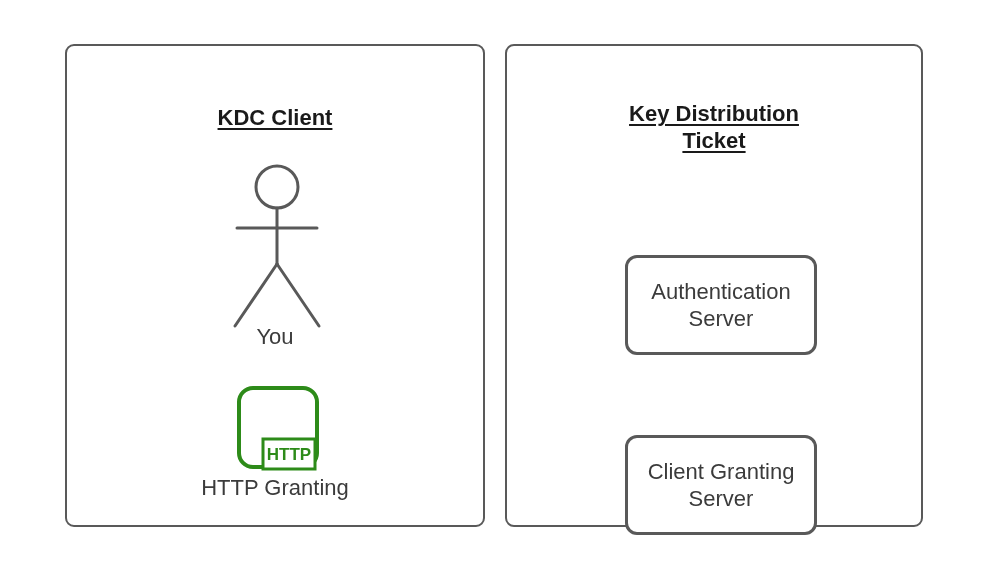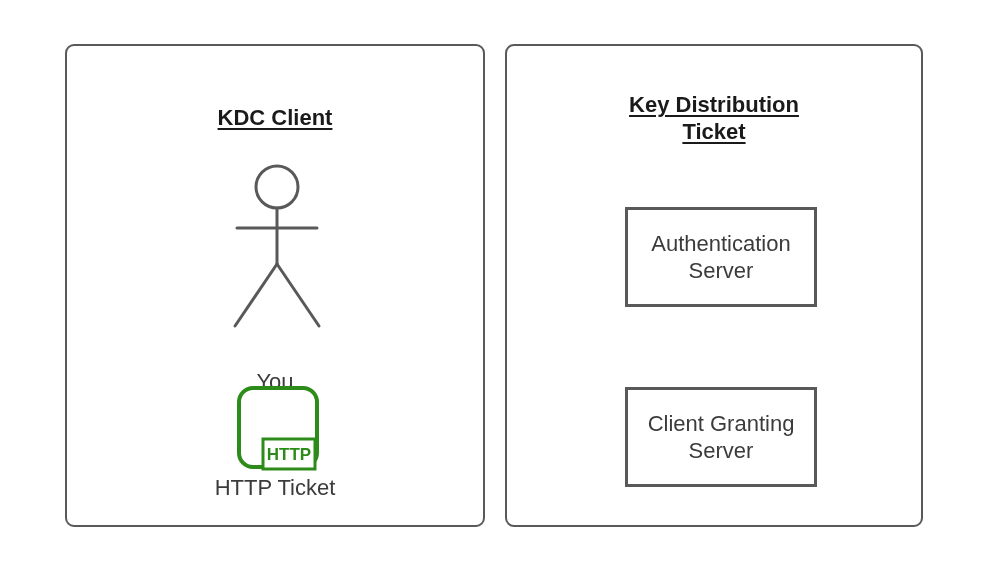--- a/index.html
+++ b/index.html
@@ -35,31 +35,31 @@
     text-align: center;
     font-size: 22px;
     font-weight: bold;
     color: var(--title-color);
     text-decoration: underline;
     text-decoration-thickness: 2px;
     text-underline-offset: 3px;
     line-height: 27px;
   }
   #client-title { top: 58px; }
-  #kdc-title    { top: 45px; }
+  #kdc-title    { top: 54px; }
 
   .shape-label {
     position: absolute;
     left: 0; right: 0;
     text-align: center;
     font-size: 22px;
     color: var(--label-color);
     line-height: 24px;
   }
-  #actor-label   { top: 279px; margin-top: 45px; }
+  #actor-label   { top: 279px; }
   #service-label { top: 430px; }
 
   .figure-svg {
     position: absolute;
     left: 165px; top: 116px;
     width: 90px; height: 170px;
   }
   .figure-svg .stroke {
     stroke: var(--stroke-gray);
     stroke-width: 3;
@@ -90,29 +90,30 @@
     text-anchor: middle;
   }
 
   .server-box {
     position: absolute;
     left: 118px;
     width: 192px;
     height: 100px;
     background: #ffffff;
     border: 3px solid var(--stroke-gray);
-    border-radius: 0;
+    border-radius: 12px;
     display: flex;
     flex-direction: column;
     align-items: center;
     justify-content: center;
     font-size: 22px;
     line-height: 27px;
     color: var(--label-color);
     text-align: center;
+    margin-top: 48px;
   }
   #auth-box { top: 161px; }
   #tgs-box  { top: 341px; }
 </style>
 </head>
 <body>
 
 <div id="canvas">
 
   <div class="panel" id="client-panel">
@@ -127,21 +128,21 @@
     </svg>
 
     <div class="shape-label" id="actor-label">You</div>
 
     <svg class="http-svg" viewBox="0 0 90 90">
       <rect class="frame" x="7" y="3" width="78" height="79" rx="14" ry="14"></rect>
       <rect class="badge" x="31" y="54" width="52" height="30"></rect>
       <text class="badge-text" x="57" y="75">HTTP</text>
     </svg>
 
-    <div class="shape-label" id="service-label">HTTP Ticket</div>
+    <div class="shape-label" id="service-label">HTTP Granting</div>
   </div>
 
   <div class="panel" id="kdc-panel">
     <div class="panel-title" id="kdc-title">
       <div>Key Distribution</div>
       <div>Ticket</div>
     </div>
 
     <div class="server-box" id="auth-box">
       <div>Authentication</div>

